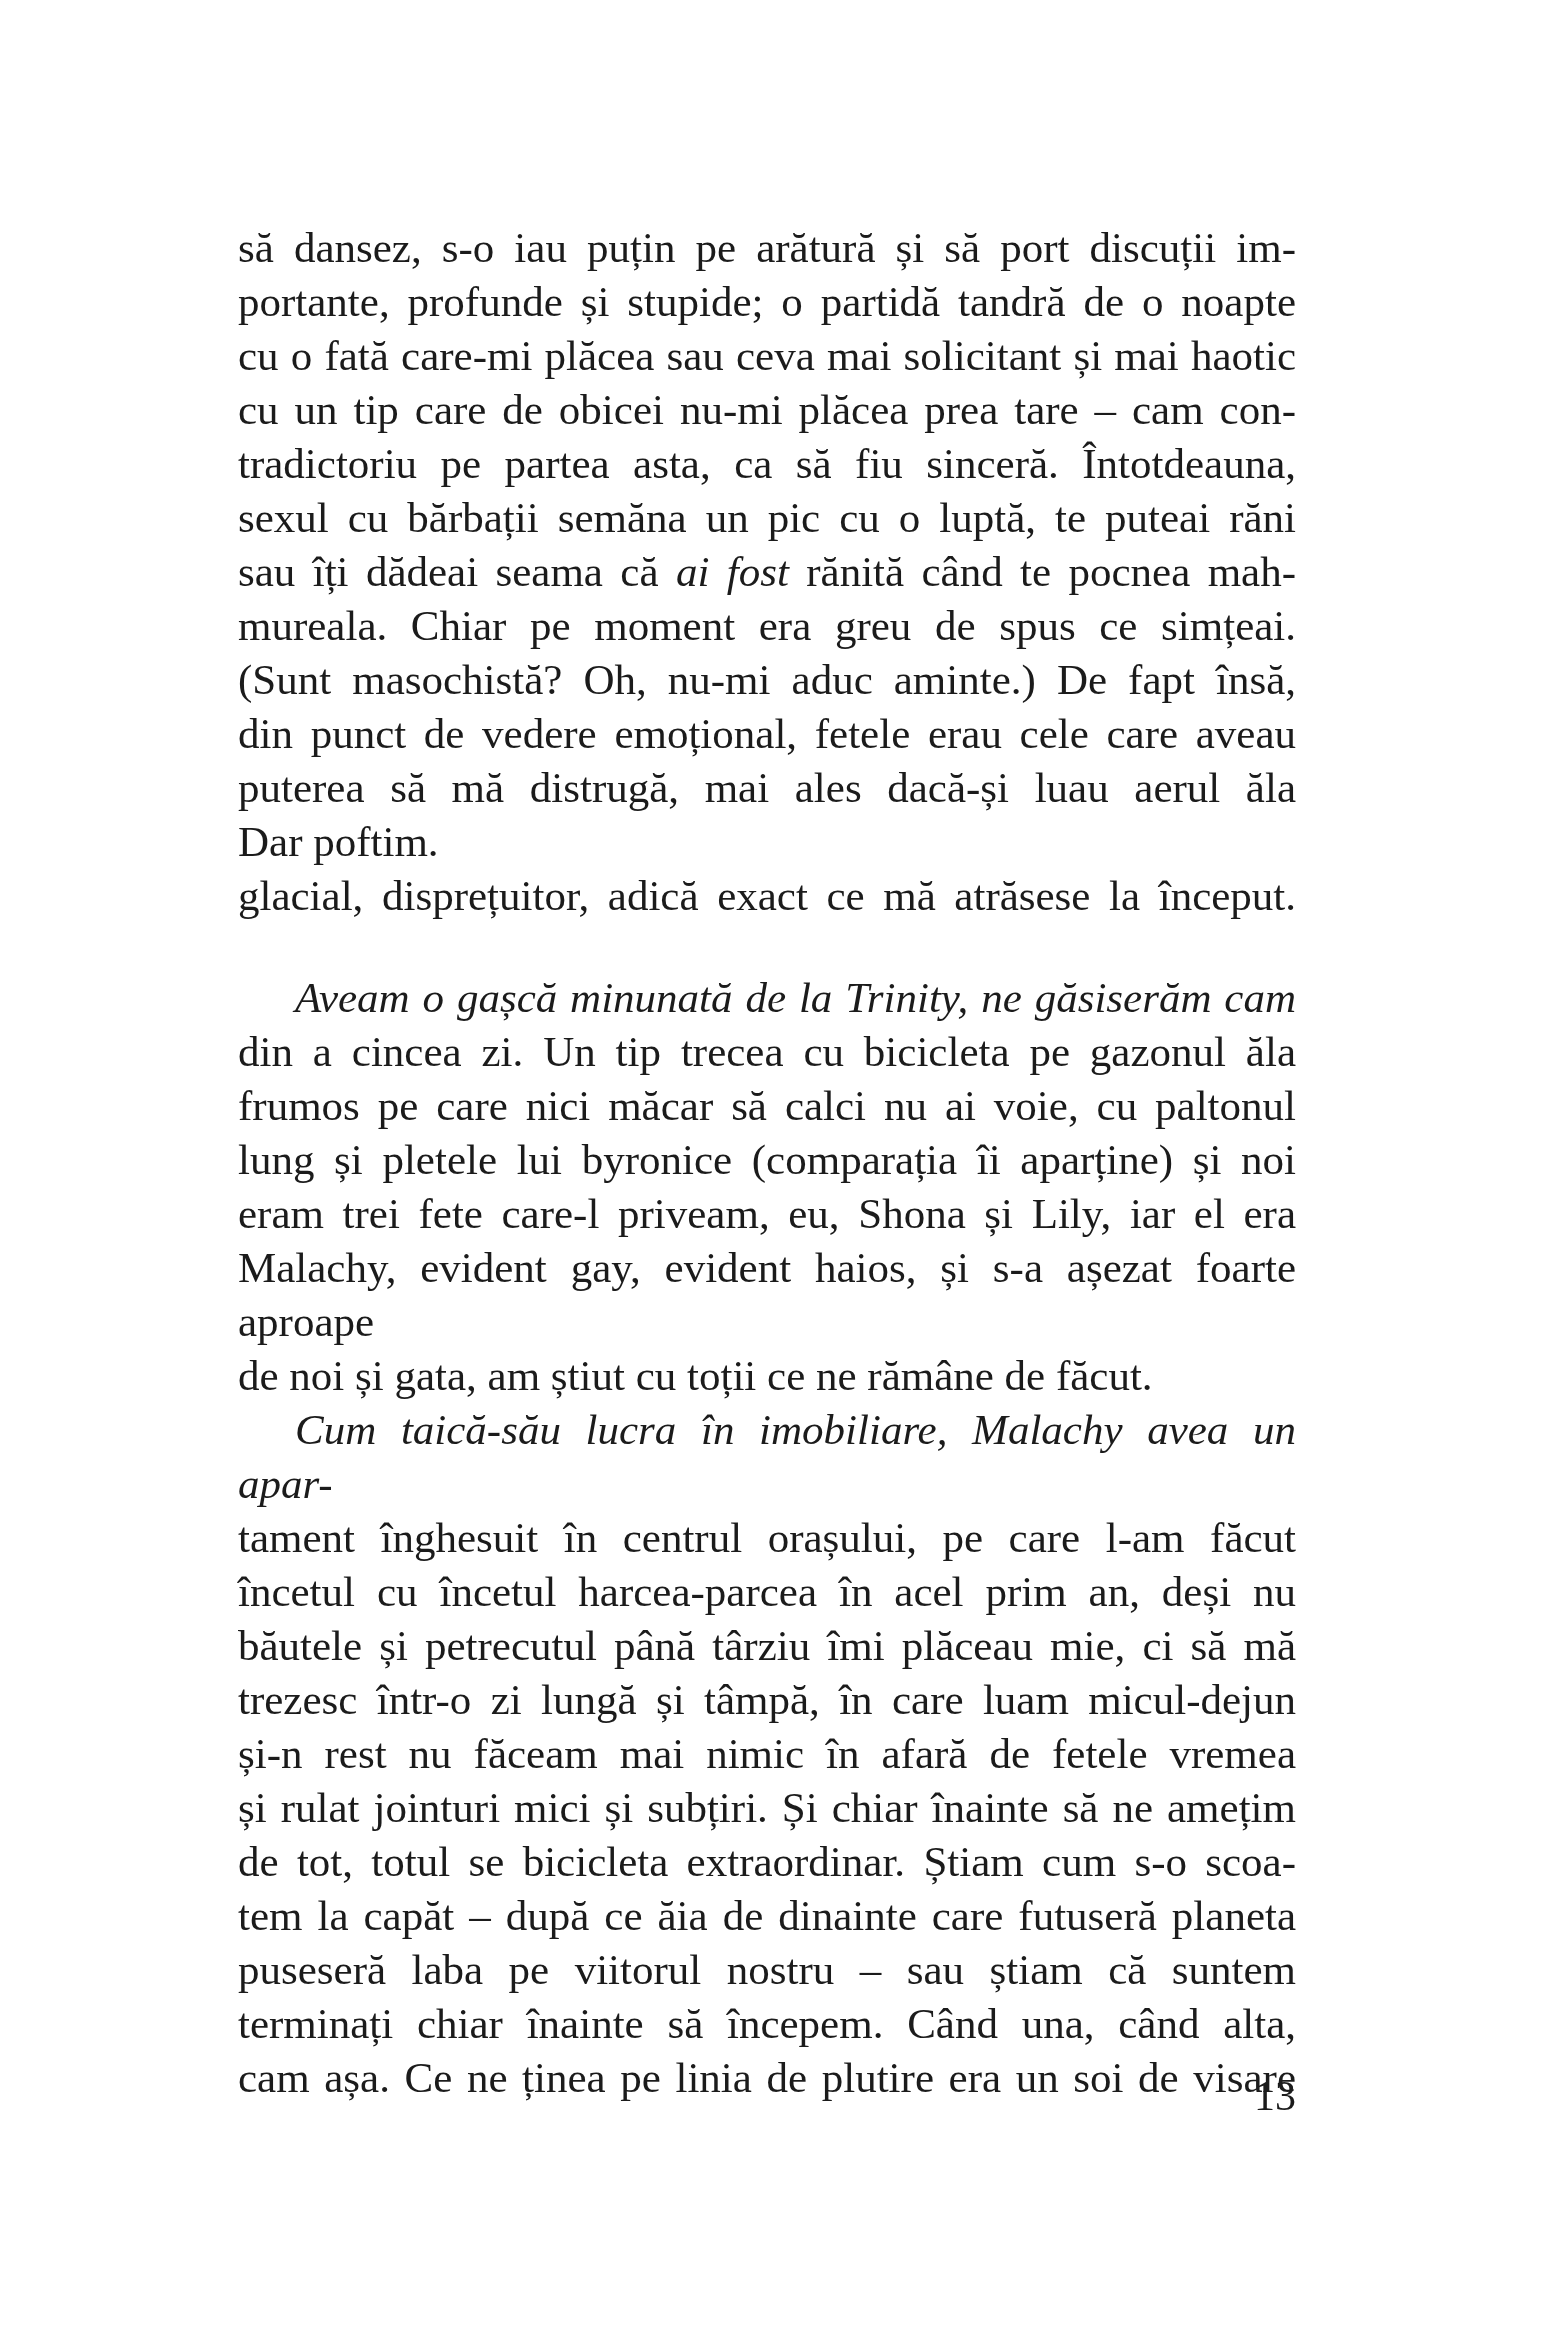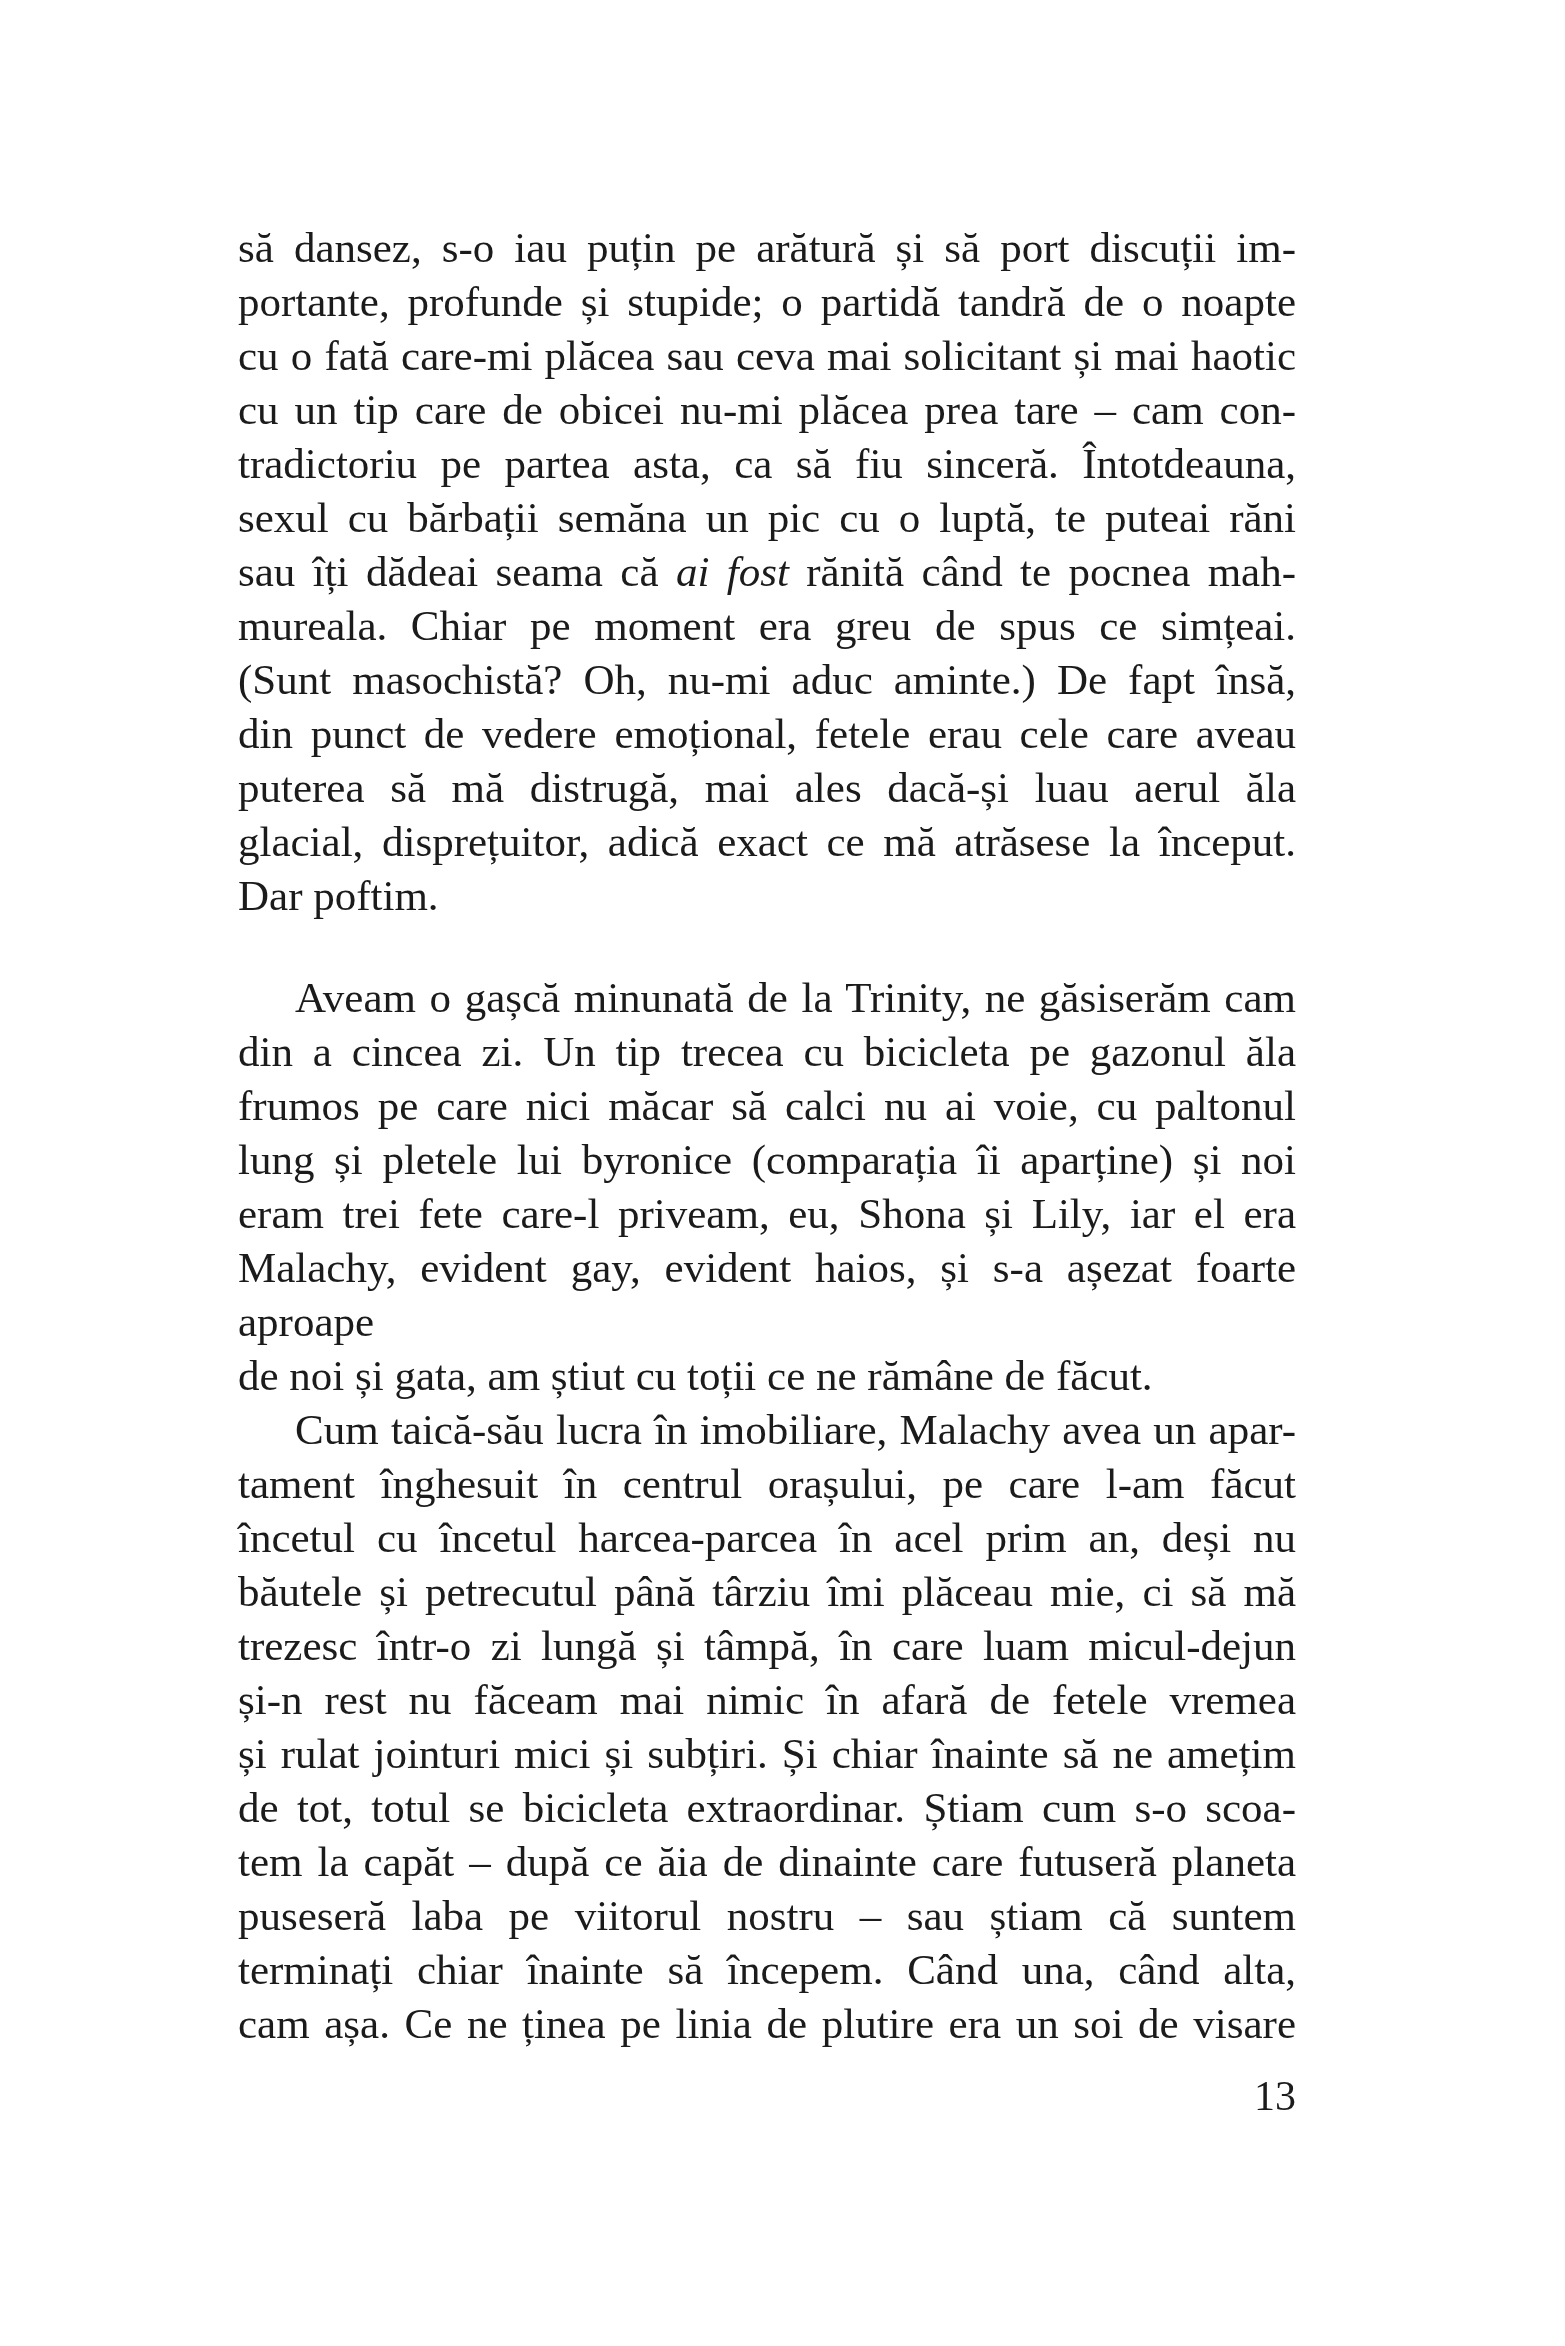--- a/index.html
+++ b/index.html
@@ -36,20 +36,21 @@
   .line {
     text-align: justify;
     text-align-last: justify;
     white-space: normal;
   }
   .line.line-last {
     text-align-last: left;
   }
   .paragraph.indent .line.first {
     text-indent: 57px;
+    font-style: italic;
   }
   .em {
     font-style: italic;
   }
   .page-number {
     position: absolute;
     top: 2074px;
     right: 269px;
     font-size: 42px;
     line-height: 45px;
@@ -66,22 +67,22 @@
         <div class="line"><span>portante, profunde și stupide; o partidă tandră de o noapte</span></div>
         <div class="line"><span>cu o fată care-mi plăcea sau ceva mai solicitant și mai haotic</span></div>
         <div class="line"><span>cu un tip care de obicei nu-mi plăcea prea tare – cam con-</span></div>
         <div class="line"><span>tradictoriu pe partea asta, ca să fiu sinceră. Întotdeauna,</span></div>
         <div class="line"><span>sexul cu bărbații semăna un pic cu o luptă, te puteai răni</span></div>
         <div class="line"><span>sau îți dădeai seama că </span><span class="em">ai fost</span><span> rănită când te pocnea mah-</span></div>
         <div class="line"><span>mureala. Chiar pe moment era greu de spus ce simțeai.</span></div>
         <div class="line"><span>(Sunt masochistă? Oh, nu-mi aduc aminte.) De fapt însă,</span></div>
         <div class="line"><span>din punct de vedere emoțional, fetele erau cele care aveau</span></div>
         <div class="line"><span>puterea să mă distrugă, mai ales dacă-și luau aerul ăla</span></div>
+        <div class="line line-last"><span>Dar poftim.</span></div>
         <div class="line"><span>glacial, disprețuitor, adică exact ce mă atrăsese la început.</span></div>
-        <div class="line line-last"><span>Dar poftim.</span></div>
       </div>
       <div class="paragraph indent space-before">
         <div class="line first"><span>Aveam o gașcă minunată de la Trinity, ne găsiserăm cam</span></div>
         <div class="line"><span>din a cincea zi. Un tip trecea cu bicicleta pe gazonul ăla</span></div>
         <div class="line"><span>frumos pe care nici măcar să calci nu ai voie, cu paltonul</span></div>
         <div class="line"><span>lung și pletele lui byronice (comparația îi aparține) și noi</span></div>
         <div class="line"><span>eram trei fete care-l priveam, eu, Shona și Lily, iar el era</span></div>
         <div class="line"><span>Malachy, evident gay, evident haios, și s-a așezat foarte aproape</span></div>
         <div class="line line-last"><span>de noi și gata, am știut cu toții ce ne rămâne de făcut.</span></div>
       </div>

